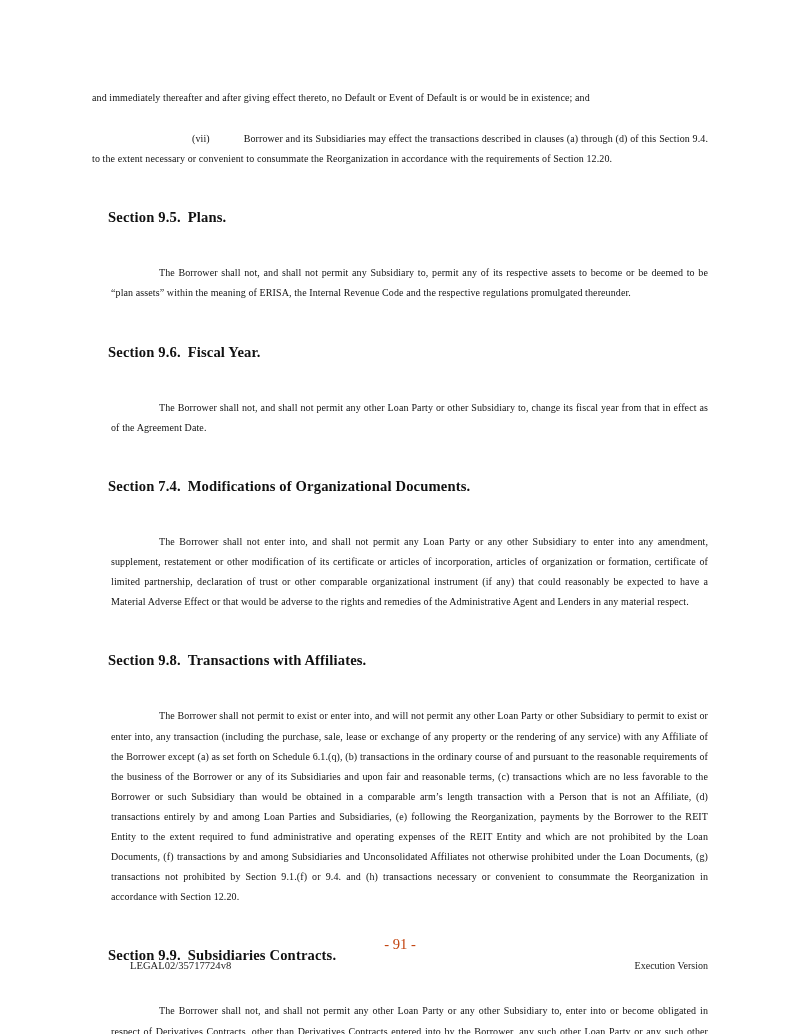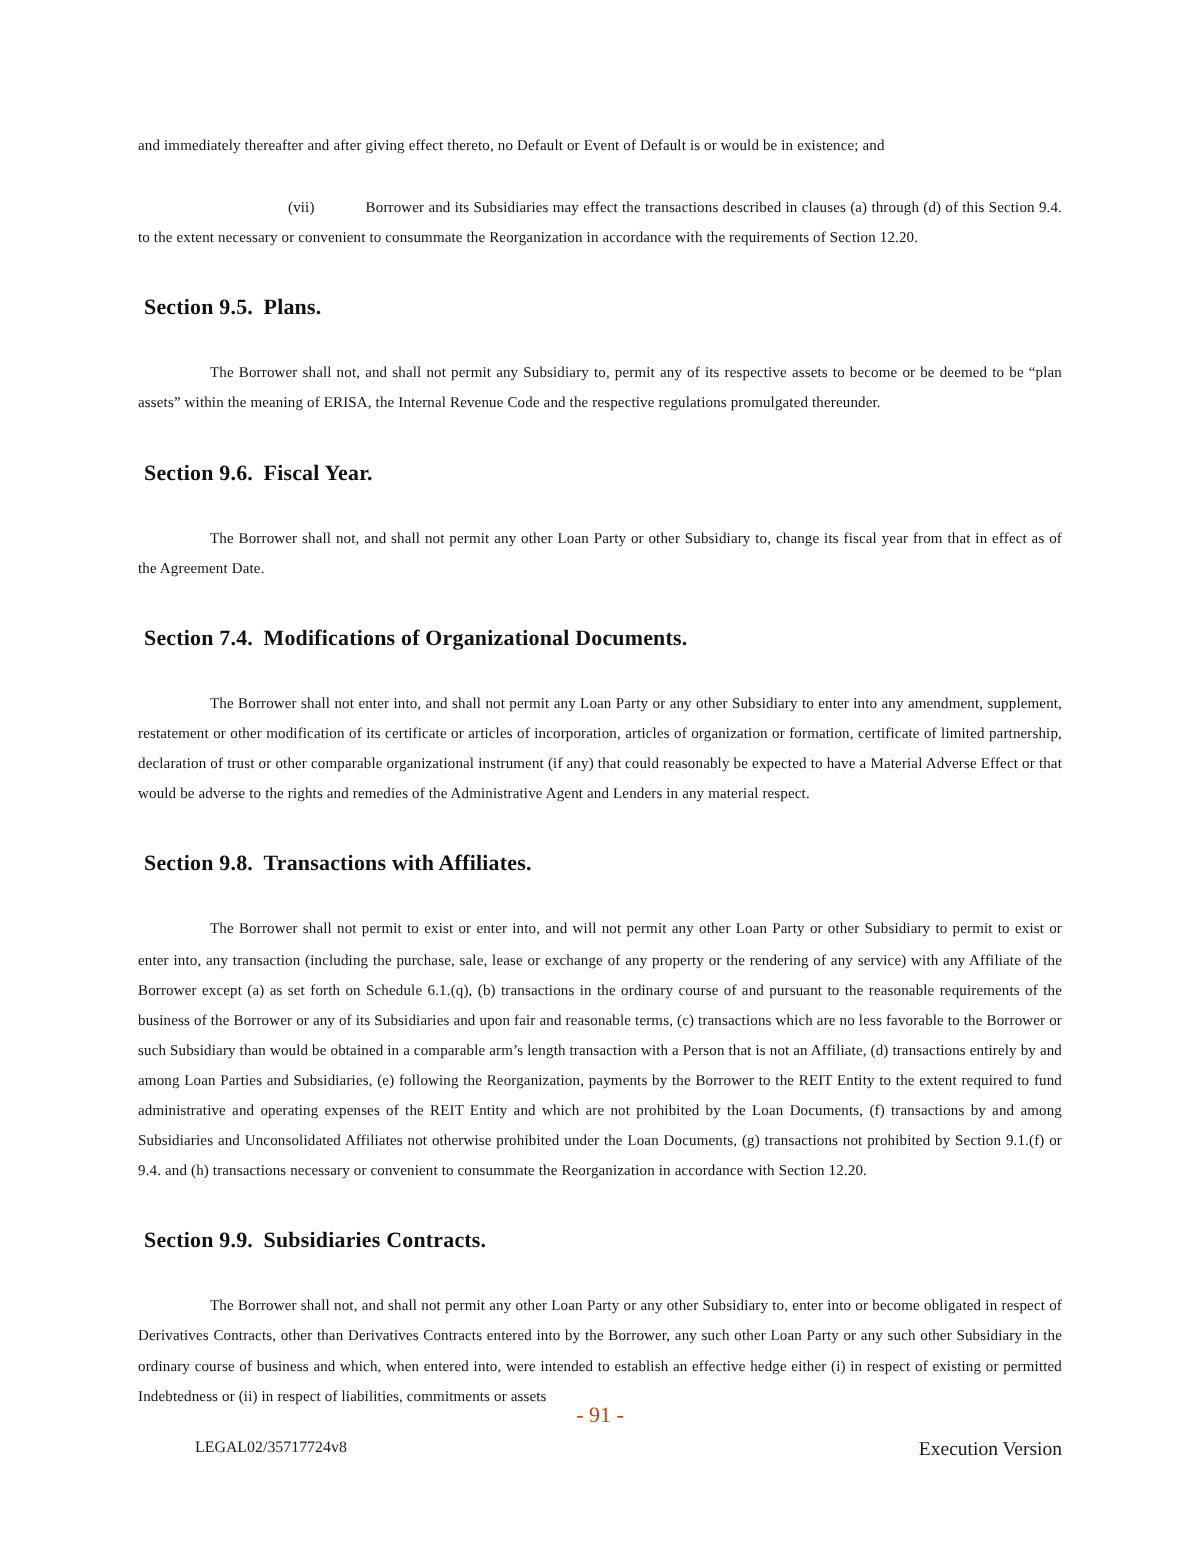--- a/index.html
+++ b/index.html
@@ -33,33 +33,34 @@
   p {
     margin: 0;
     font-size: 10px;
     line-height: 20.1px;
     text-align: justify;
     text-justify: inter-word;
     letter-spacing: 0.01em;
   }
   .body-para {
     text-indent: 48px;
+    margin-left: 19px;
   }
   .no-indent {
     text-indent: 0;
   }
   .clause-para {
     text-indent: 100px;
   }
   .clause-para .clause-tab {
     display: inline-block;
     width: 34px;
   }
   h2.section-heading {
-    margin: 4px;
+    margin: 16px;
     font-size: 14.6px;
     line-height: 20.1px;
     font-weight: bold;
     text-align: left;
     letter-spacing: 0.01em;
   }
   h2.section-heading .sec-gap {
     display: inline-block;
     width: 7px;
   }
@@ -90,21 +91,21 @@
     left: 0;
     top: 0;
     font-size: 10.6px;
     line-height: 14px;
     color: #1a1a1a;
   }
   .footer-right {
     position: absolute;
     right: 0;
     top: 0;
-    font-size: 13px;
+    font-size: 10px;
     line-height: 14px;
     color: #1a1a1a;
   }
 </style>
 </head>
 <body>
 
 <div class="page">
 
   <div class="content">

